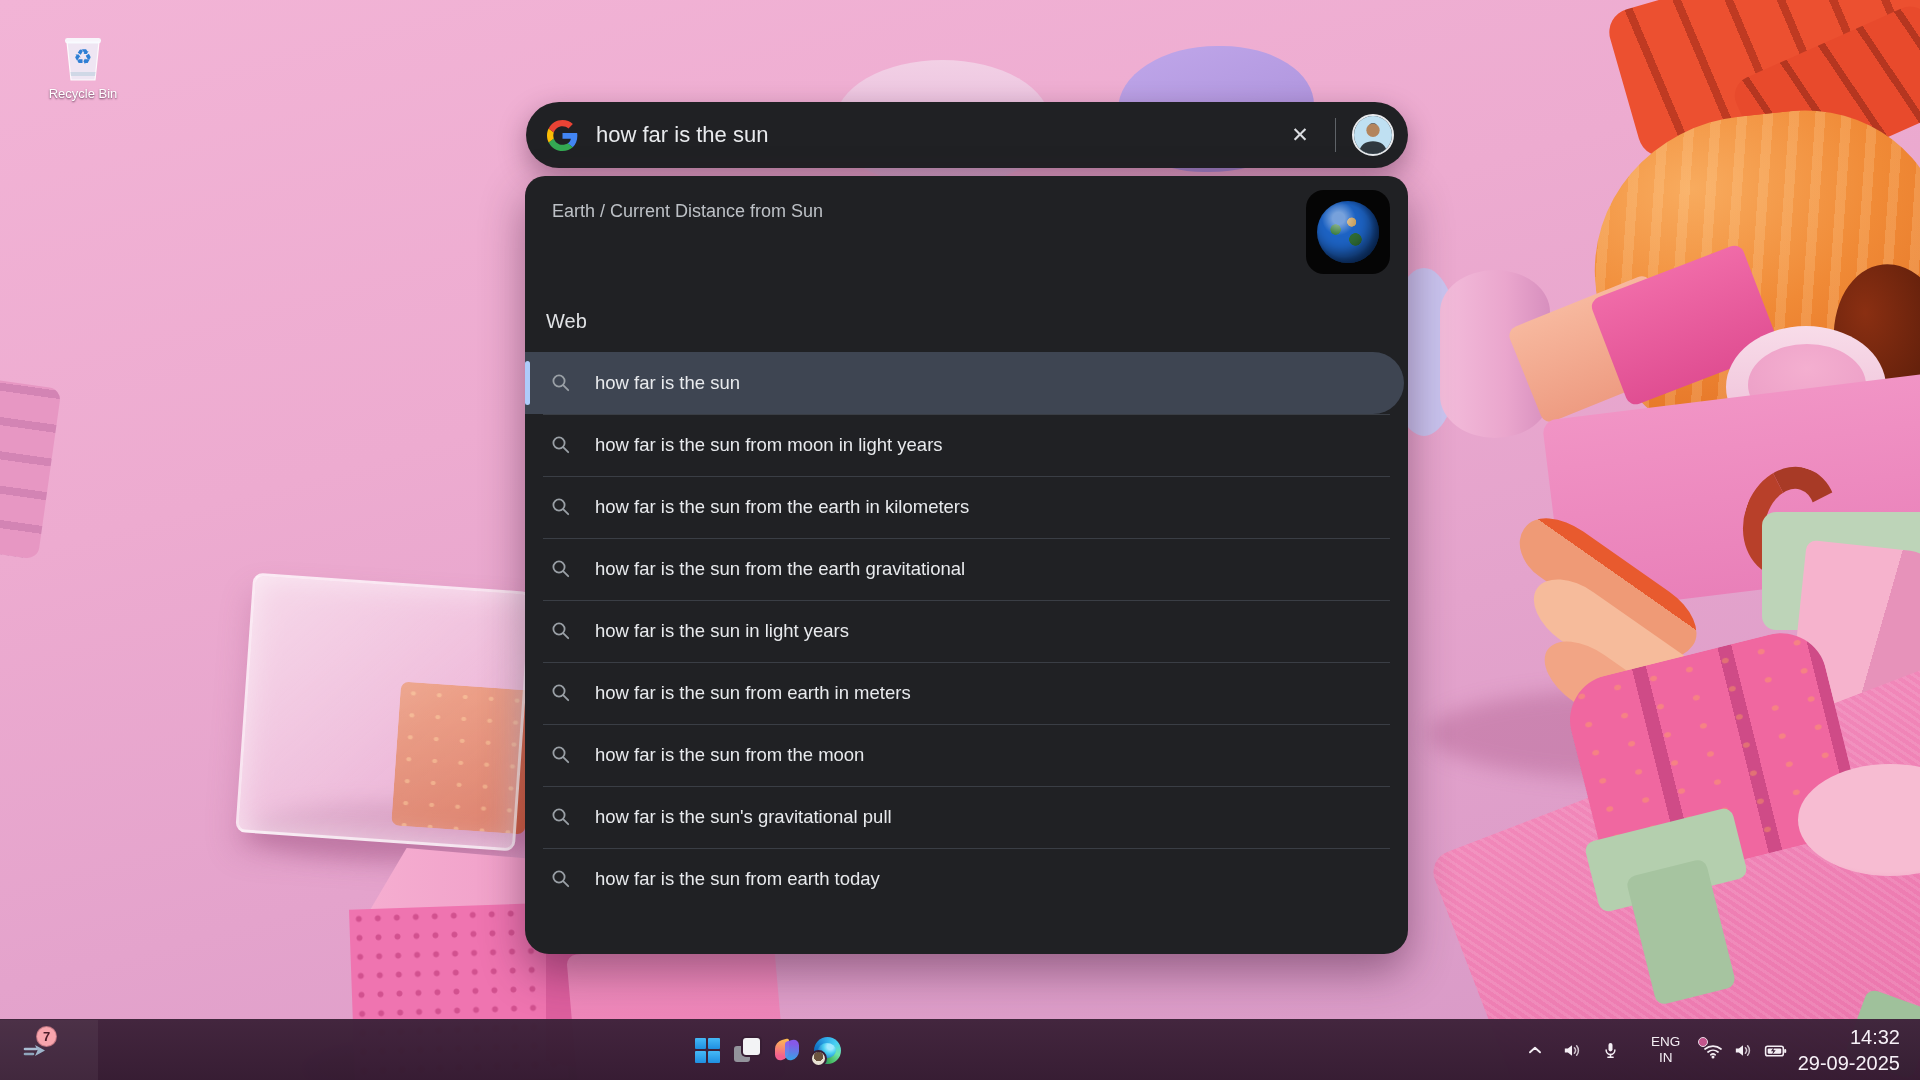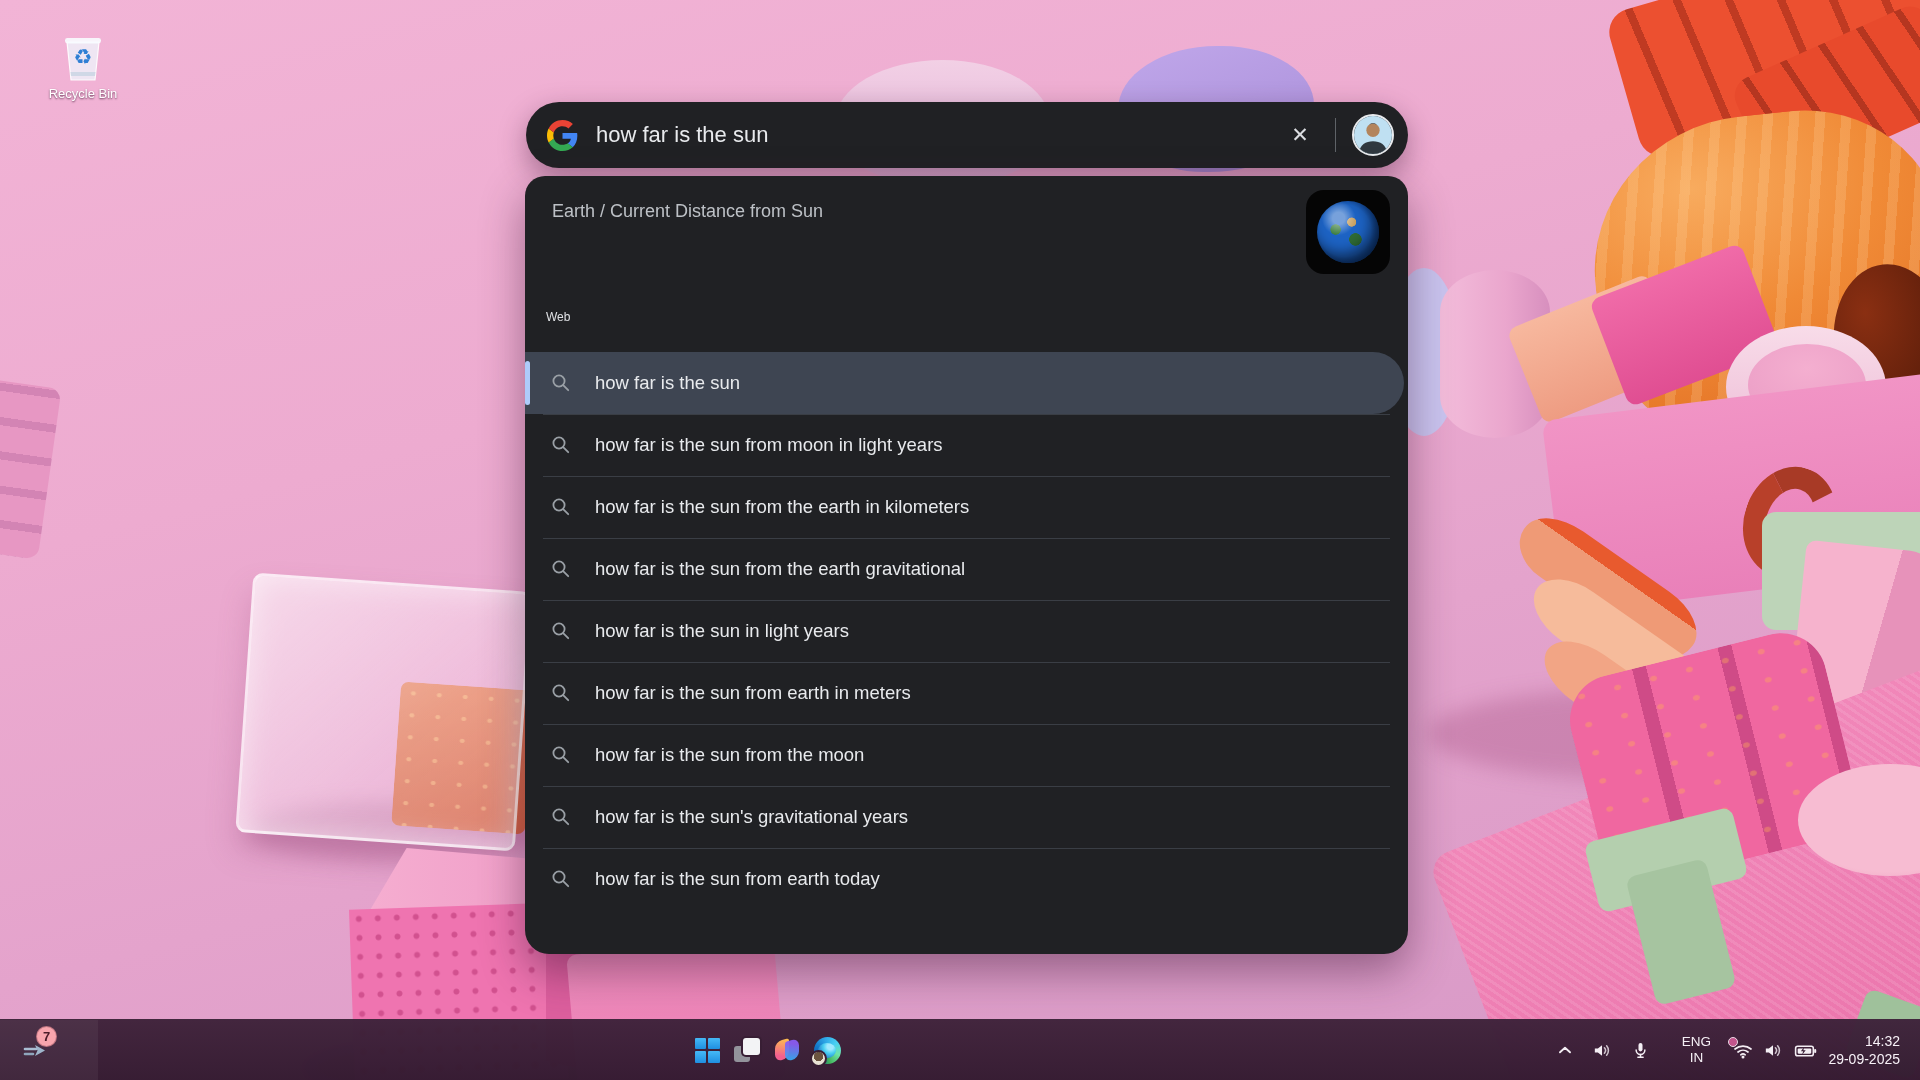--- a/index.html
+++ b/index.html
@@ -104,21 +104,21 @@
   .answer-label{margin-top:5px;font-size:18px;color:#bdc1c6;}
   .earth{position:absolute;right:18px;top:14px;width:84px;height:84px;border-radius:18px;background:#050505;
          display:flex;align-items:center;justify-content:center;}
   .globe{width:62px;height:62px;border-radius:50%;
       background:radial-gradient(circle at 35% 28%,rgba(255,255,255,.4) 0 10%,transparent 28%),
                  radial-gradient(circle at 30% 46%,#3b7d3e 0 9%,transparent 10%),
                  radial-gradient(circle at 56% 34%,#c8a060 0 8%,transparent 9%),
                  radial-gradient(circle at 62% 62%,#2f6b35 0 11%,transparent 12%),
                  radial-gradient(circle at 45% 48%,#1d63c4 0 55%,#0c3f8e 78%,#062a66 100%);
       box-shadow:inset -7px -9px 14px rgba(0,0,0,.55);}
-  .web-label{position:absolute;left:21px;top:134px;font-size:12px;font-weight:500;color:#e0e2e5;}
+  .web-label{position:absolute;left:21px;top:134px;font-size:20px;font-weight:500;color:#e0e2e5;}
   .sg-list{position:absolute;left:0;right:0;top:176px;}
   .sg-row{position:relative;height:62px;display:flex;align-items:center;cursor:pointer;}
   .sg-row + .sg-row::after{content:"";position:absolute;left:18px;right:18px;top:0;height:1px;background:#3a3e45;}
   .sg-row.selected{background:#3e4552;border-radius:0 31px 31px 0;margin-right:4px;}
   .sg-row.selected::before{content:"";position:absolute;left:0;top:9px;bottom:9px;width:5px;border-radius:4px;background:#aecbfa;}
   .sg-ico{margin-left:24px;flex:0 0 auto;display:flex;}
   .sg-text{margin-left:22px;font-size:18.5px;color:#e8eaed;white-space:nowrap;}
 
   
   .taskbar{position:absolute;left:0;top:1019px;width:1920px;height:61px;z-index:10;
@@ -153,21 +153,21 @@
   .edge::before{content:"";position:absolute;left:4px;top:6px;width:18px;height:15px;border-radius:50%;
       background:radial-gradient(circle at 68% 24%,#9fe8ff 0 18%,#49d0f2 40%,#1b66c0 85%);}
   .edge-badge{position:absolute;left:-4px;bottom:-3px;width:13px;height:13px;border-radius:50%;
       background:radial-gradient(circle at 50% 35%,#6b543f 0 42%,#e9e2d4 43%);
       border:2px solid #381e34;box-sizing:content-box;}
   .tb-tray{position:absolute;right:0;top:0;height:60px;display:flex;align-items:center;padding-right:20px;}
   .tray-ico{display:flex;align-items:center;justify-content:center;cursor:pointer;position:relative;}
   .lang{width:40px;text-align:center;font-size:13.5px;font-weight:500;color:#f4eef4;line-height:1.2;cursor:pointer;}
   .wifi-badge{position:absolute;left:-3px;top:-1px;width:10px;height:10px;border-radius:50%;background:#c2548c;
       border:1px solid #e9d7e4;box-sizing:border-box;}
-  .clock{margin-left:12px;text-align:right;font-size:14px;color:#f7f1f7;line-height:1.3;cursor:pointer;}
+  .clock{margin-left:12px;text-align:right;font-size:20px;color:#f7f1f7;line-height:1.3;cursor:pointer;}
   .g8{margin-left:15px;} .g9{margin-left:16px;} .g10{margin-left:25px;} .g11{margin-left:15px;}
   .g12{margin-left:7px;} .g13{margin-left:8px;} .g14{margin-left:10px;}
 </style>
 </head>
 <body>
 
 <div class="desktop">
 
   <div class="wp">
     <div class="ws s-dome1"></div>
@@ -316,21 +316,21 @@
           </span>
         <span class="sg-text">how far is the sun from the moon</span>
       </div>
       <div class="sg-row">
         <span class="sg-ico">
             <svg width="24" height="24" viewBox="0 0 24 24">
               <circle cx="10" cy="10" r="5.6" fill="none" stroke="#9aa0a6" stroke-width="1.8"></circle>
               <line x1="14.4" y1="14.4" x2="19.2" y2="19.2" stroke="#9aa0a6" stroke-width="1.8" stroke-linecap="round"></line>
             </svg>
           </span>
-        <span class="sg-text">how far is the sun's gravitational years</span>
+        <span class="sg-text">how far is the sun's gravitational pull</span>
       </div>
       <div class="sg-row">
         <span class="sg-ico">
             <svg width="24" height="24" viewBox="0 0 24 24">
               <circle cx="10" cy="10" r="5.6" fill="none" stroke="#9aa0a6" stroke-width="1.8"></circle>
               <line x1="14.4" y1="14.4" x2="19.2" y2="19.2" stroke="#9aa0a6" stroke-width="1.8" stroke-linecap="round"></line>
             </svg>
           </span>
         <span class="sg-text">how far is the sun from earth today</span>
       </div>

